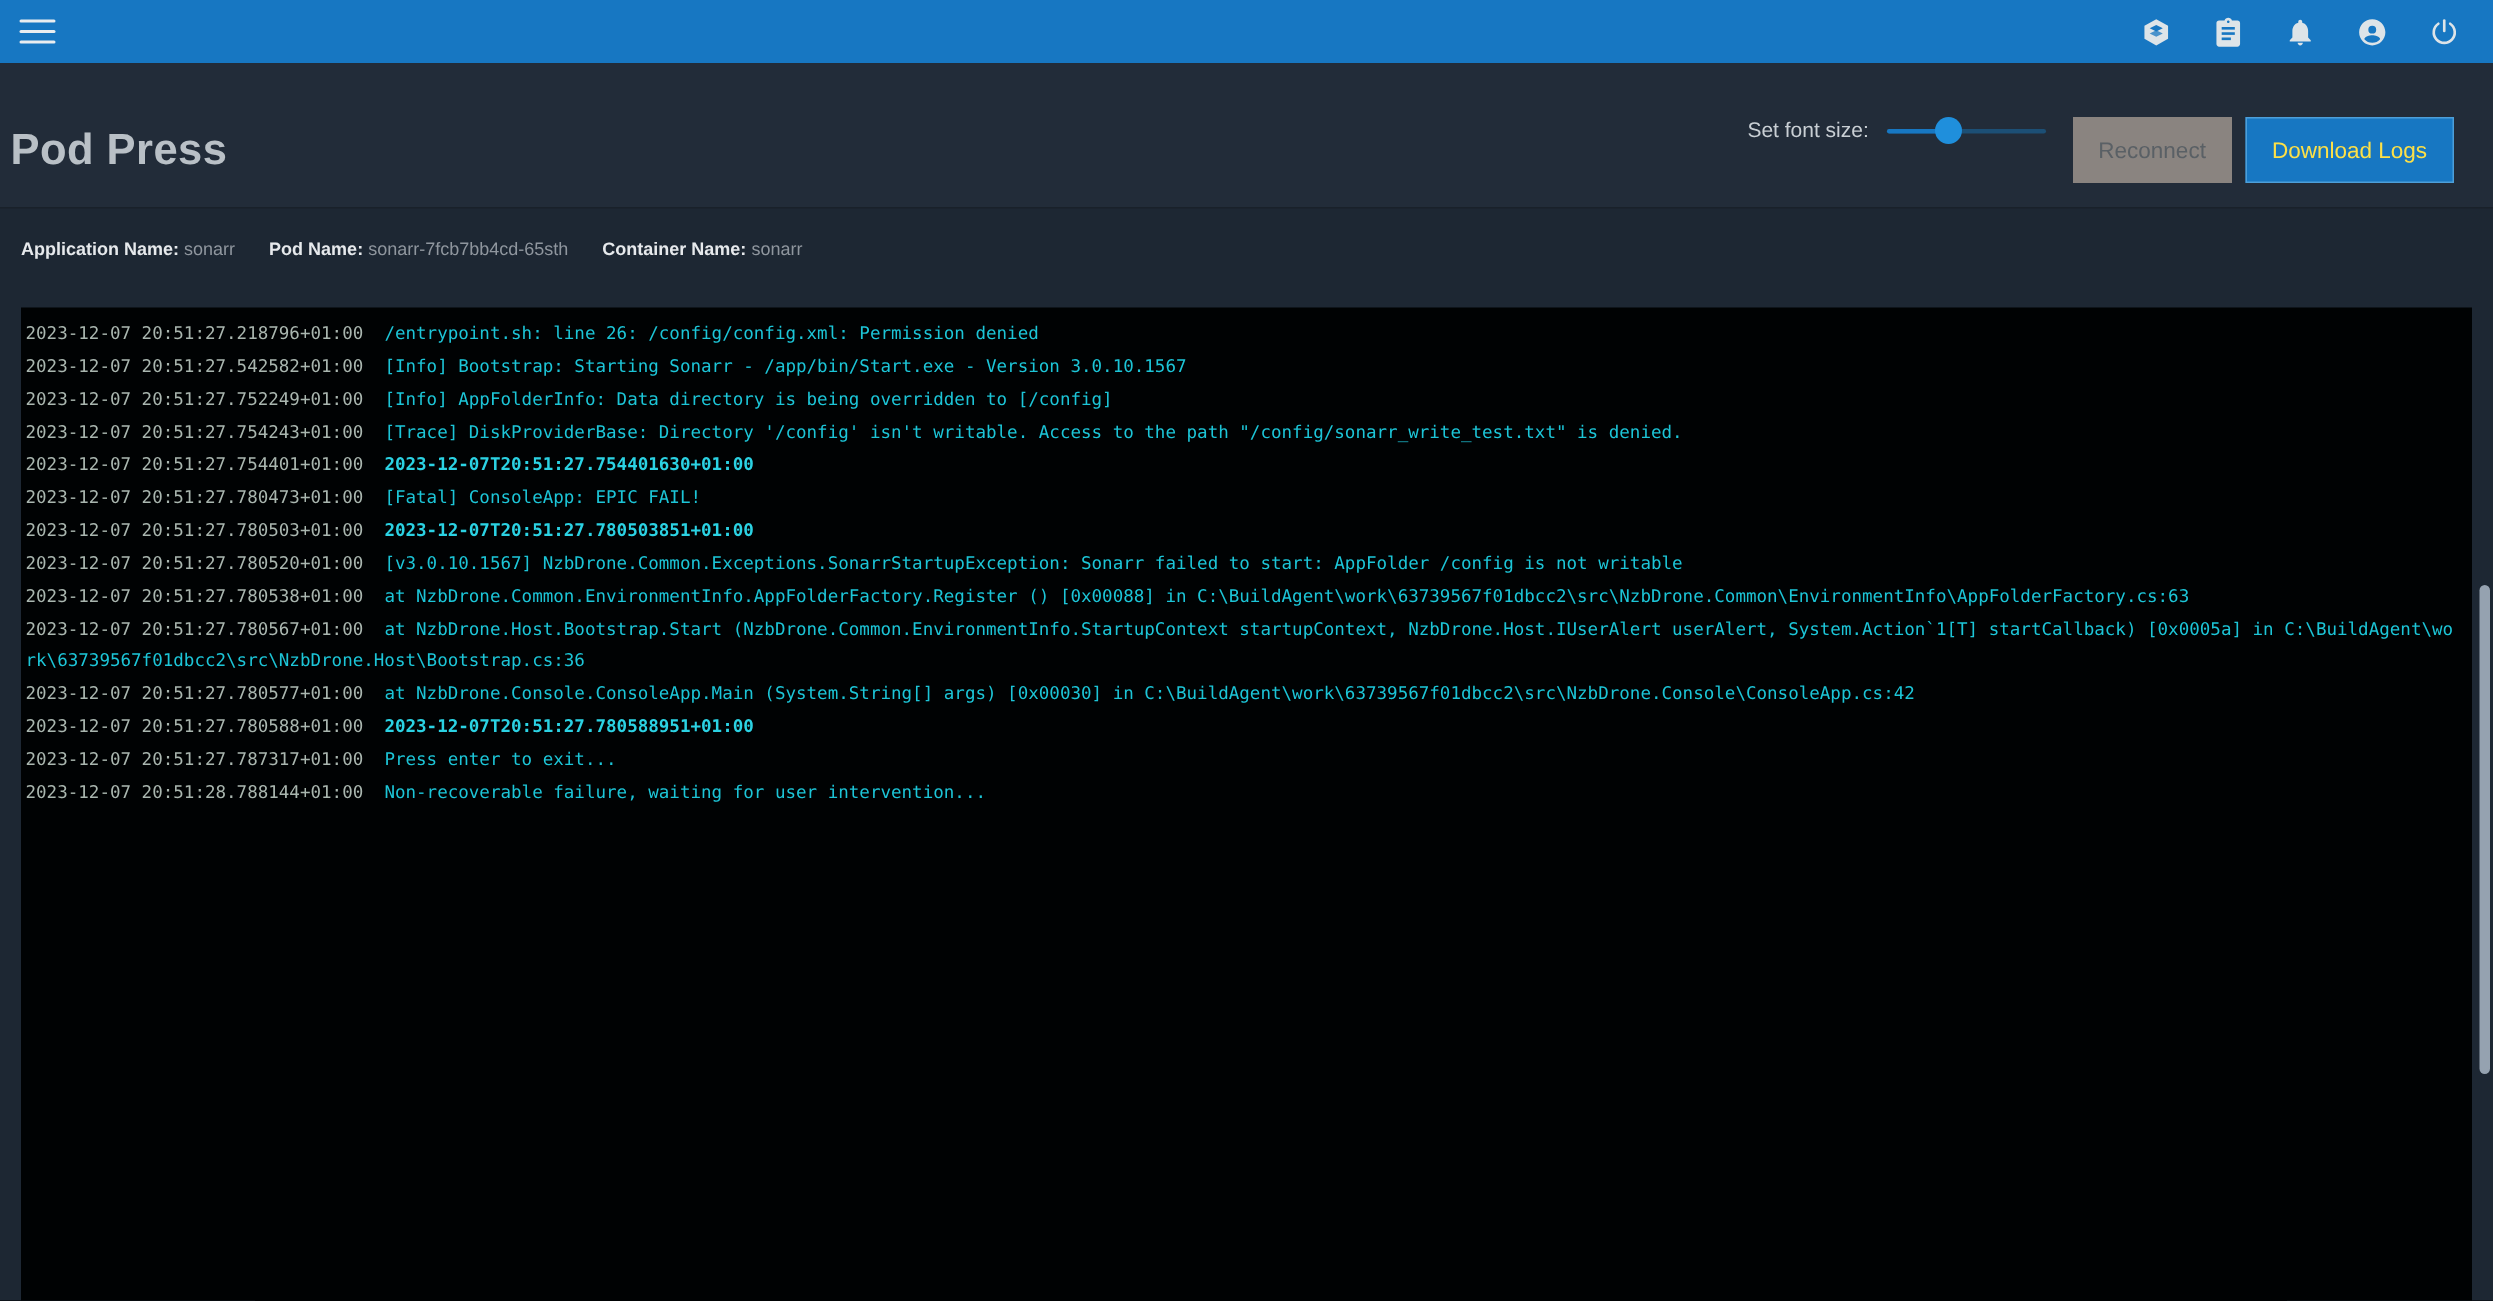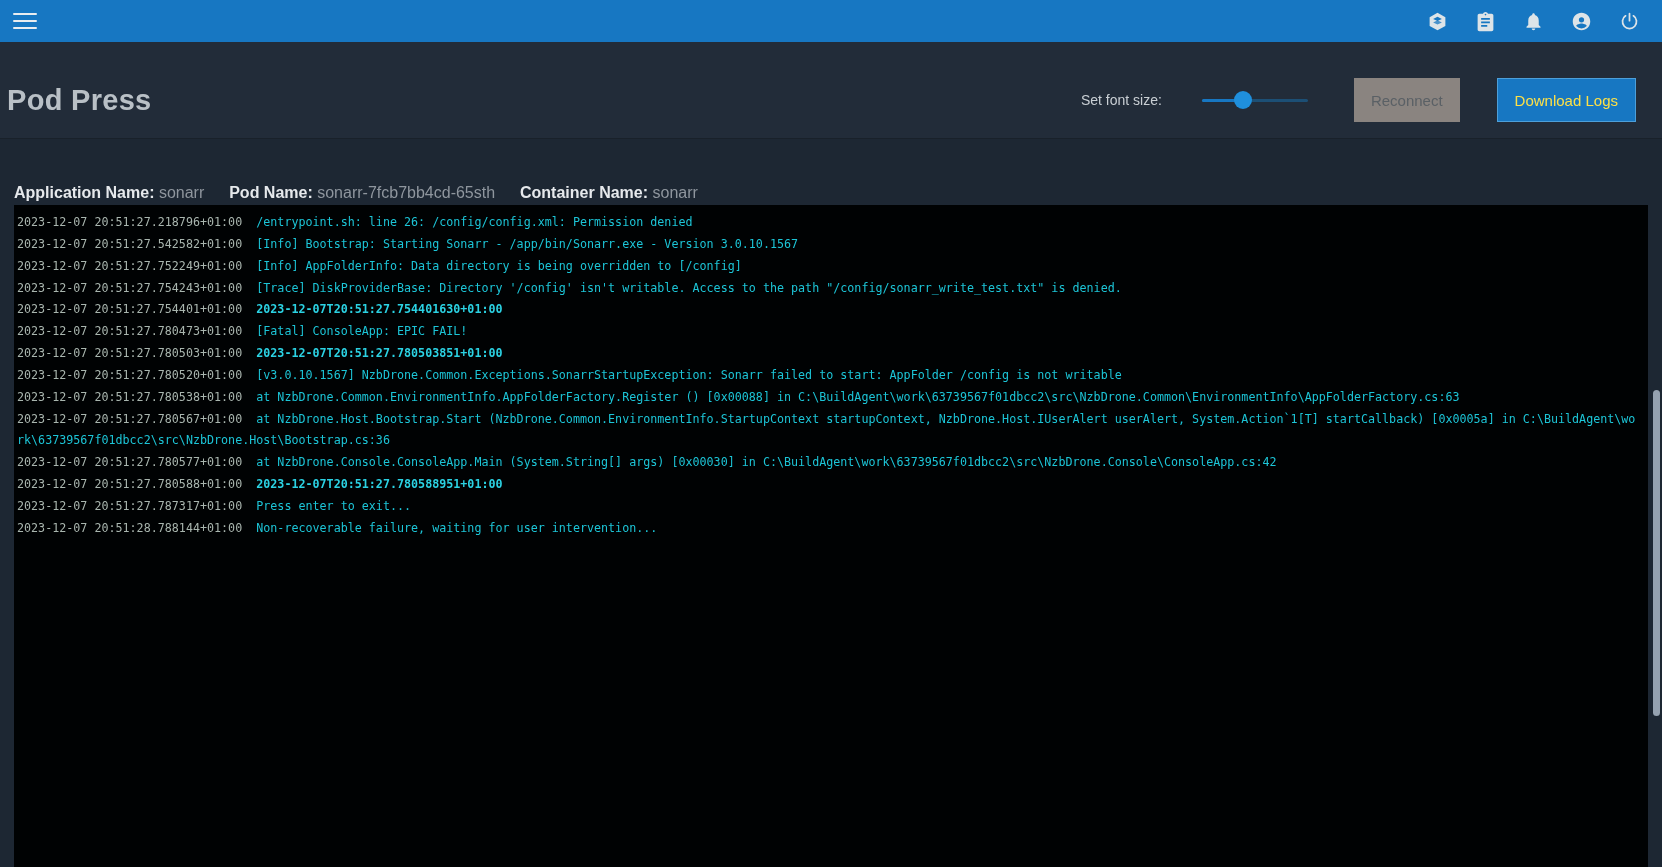--- a/index.html
+++ b/index.html
@@ -24,32 +24,32 @@
   .header-section {
     background:#222c39;
     padding:24px 26px 16px 7px;
     border-bottom:1px solid rgba(0,0,0,0.25);
   }
   .breadcrumb { font-size:13.5px; display:flex; align-items:center; gap:10px; }
   .crumb-link { color:#3d9bdf; cursor:pointer; text-decoration:none; }
   .crumb-sep { color:#828a93; font-size:12px; }
   .header-row { display:flex; align-items:center; justify-content:space-between; margin-top:12px; }
   .page-title { font-size:29px; font-weight:700; color:#b9c0c6; letter-spacing:0.3px; }
-  .header-controls { display:flex; align-items:center;gap:28px; }
+  .header-controls { display:flex; align-items:flex-start; }
   .fontsize-label { font-size:14px; color:#c9cfd4; margin-right:12px; }
   .slider { position:relative; width:106px; height:18px; margin-right:18px; cursor:pointer; }
   .slider-track { position:absolute; top:7.5px; left:0; right:0; height:3px; background:#1c4f75; border-radius:2px; }
   .slider-fill { position:absolute; top:7.5px; left:0; height:3px; background:#1777c2; border-radius:2px; }
   .slider-thumb { position:absolute; top:0; width:18px; height:18px; border-radius:50%; background:#1f8fdc; cursor:grab; }
   .btn { height:44px; font-size:15px; padding:0 17px; border:none; cursor:pointer;
          font-family:"Liberation Sans", sans-serif; }
   .btn-reconnect { background:#8a8480; color:#5a6065; margin-right:9px; }
   .btn-download { background:#1777c2; color:#fde047; border:1px solid #4d9fd9; font-weight:400; }
   
-  .pod-info { margin:45px 0 0 14px; font-size:16px; color:#e6e9ec; }
+  .pod-info { margin:20px 0 0 14px; font-size:12px; color:#e6e9ec; }
   .pod-info .lbl { font-weight:700; color:#e6e9ec; }
   .pod-info .val { color:#8f969e; font-weight:400; }
   .pod-info .gap { display:inline-block; width:16px; }
   
   .log-console {
     position:absolute; left:14px; top:205px;
     width:1634px; height:777px;
     background:#000203;
     padding:7px 9px 0 3px;
     overflow:hidden;
@@ -139,21 +139,21 @@
   <span> </span>
   <span class="val">sonarr-7fcb7bb4cd-65sth</span>
   <span class="gap"></span>
   <span class="lbl">Container Name:</span>
   <span> </span>
   <span class="val">sonarr</span>
 </div>
 
 <div class="log-console" id="log-console">
     <div class="log-line"><span class="log-ts">2023-12-07 20:51:27.218796+01:00  </span><span class="log-msg">/entrypoint.sh: line 26: /config/config.xml: Permission denied</span></div>
-    <div class="log-line"><span class="log-ts">2023-12-07 20:51:27.542582+01:00  </span><span class="log-msg">[Info] Bootstrap: Starting Sonarr - /app/bin/Sonarr.exe - Version 3.0.10.1567</span></div>
+    <div class="log-line"><span class="log-ts">2023-12-07 20:51:27.542582+01:00  </span><span class="log-msg">[Info] Bootstrap: Starting Sonarr - /app/bin/Start.exe - Version 3.0.10.1567</span></div>
     <div class="log-line"><span class="log-ts">2023-12-07 20:51:27.752249+01:00  </span><span class="log-msg">[Info] AppFolderInfo: Data directory is being overridden to [/config]</span></div>
     <div class="log-line"><span class="log-ts">2023-12-07 20:51:27.754243+01:00  </span><span class="log-msg">[Trace] DiskProviderBase: Directory '/config' isn't writable. Access to the path "/config/sonarr_write_test.txt" is denied.</span></div>
     <div class="log-line"><span class="log-ts">2023-12-07 20:51:27.754401+01:00  </span><span class="log-msg bold">2023-12-07T20:51:27.754401630+01:00</span></div>
     <div class="log-line"><span class="log-ts">2023-12-07 20:51:27.780473+01:00  </span><span class="log-msg">[Fatal] ConsoleApp: EPIC FAIL!</span></div>
     <div class="log-line"><span class="log-ts">2023-12-07 20:51:27.780503+01:00  </span><span class="log-msg bold">2023-12-07T20:51:27.780503851+01:00</span></div>
     <div class="log-line"><span class="log-ts">2023-12-07 20:51:27.780520+01:00  </span><span class="log-msg">[v3.0.10.1567] NzbDrone.Common.Exceptions.SonarrStartupException: Sonarr failed to start: AppFolder /config is not writable</span></div>
     <div class="log-line"><span class="log-ts">2023-12-07 20:51:27.780538+01:00  </span><span class="log-msg">at NzbDrone.Common.EnvironmentInfo.AppFolderFactory.Register () [0x00088] in C:\BuildAgent\work\63739567f01dbcc2\src\NzbDrone.Common\EnvironmentInfo\AppFolderFactory.cs:63</span></div>
     <div class="log-line"><span class="log-ts">2023-12-07 20:51:27.780567+01:00  </span><span class="log-msg">at NzbDrone.Host.Bootstrap.Start (NzbDrone.Common.EnvironmentInfo.StartupContext startupContext, NzbDrone.Host.IUserAlert userAlert, System.Action`1[T] startCallback) [0x0005a] in C:\BuildAgent\work\63739567f01dbcc2\src\NzbDrone.Host\Bootstrap.cs:36</span></div>
     <div class="log-line"><span class="log-ts">2023-12-07 20:51:27.780577+01:00  </span><span class="log-msg">at NzbDrone.Console.ConsoleApp.Main (System.String[] args) [0x00030] in C:\BuildAgent\work\63739567f01dbcc2\src\NzbDrone.Console\ConsoleApp.cs:42</span></div>
     <div class="log-line"><span class="log-ts">2023-12-07 20:51:27.780588+01:00  </span><span class="log-msg bold">2023-12-07T20:51:27.780588951+01:00</span></div>

